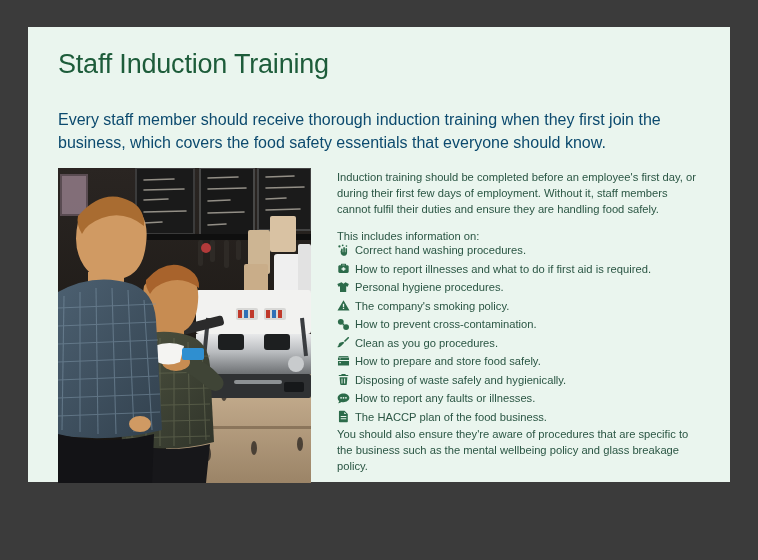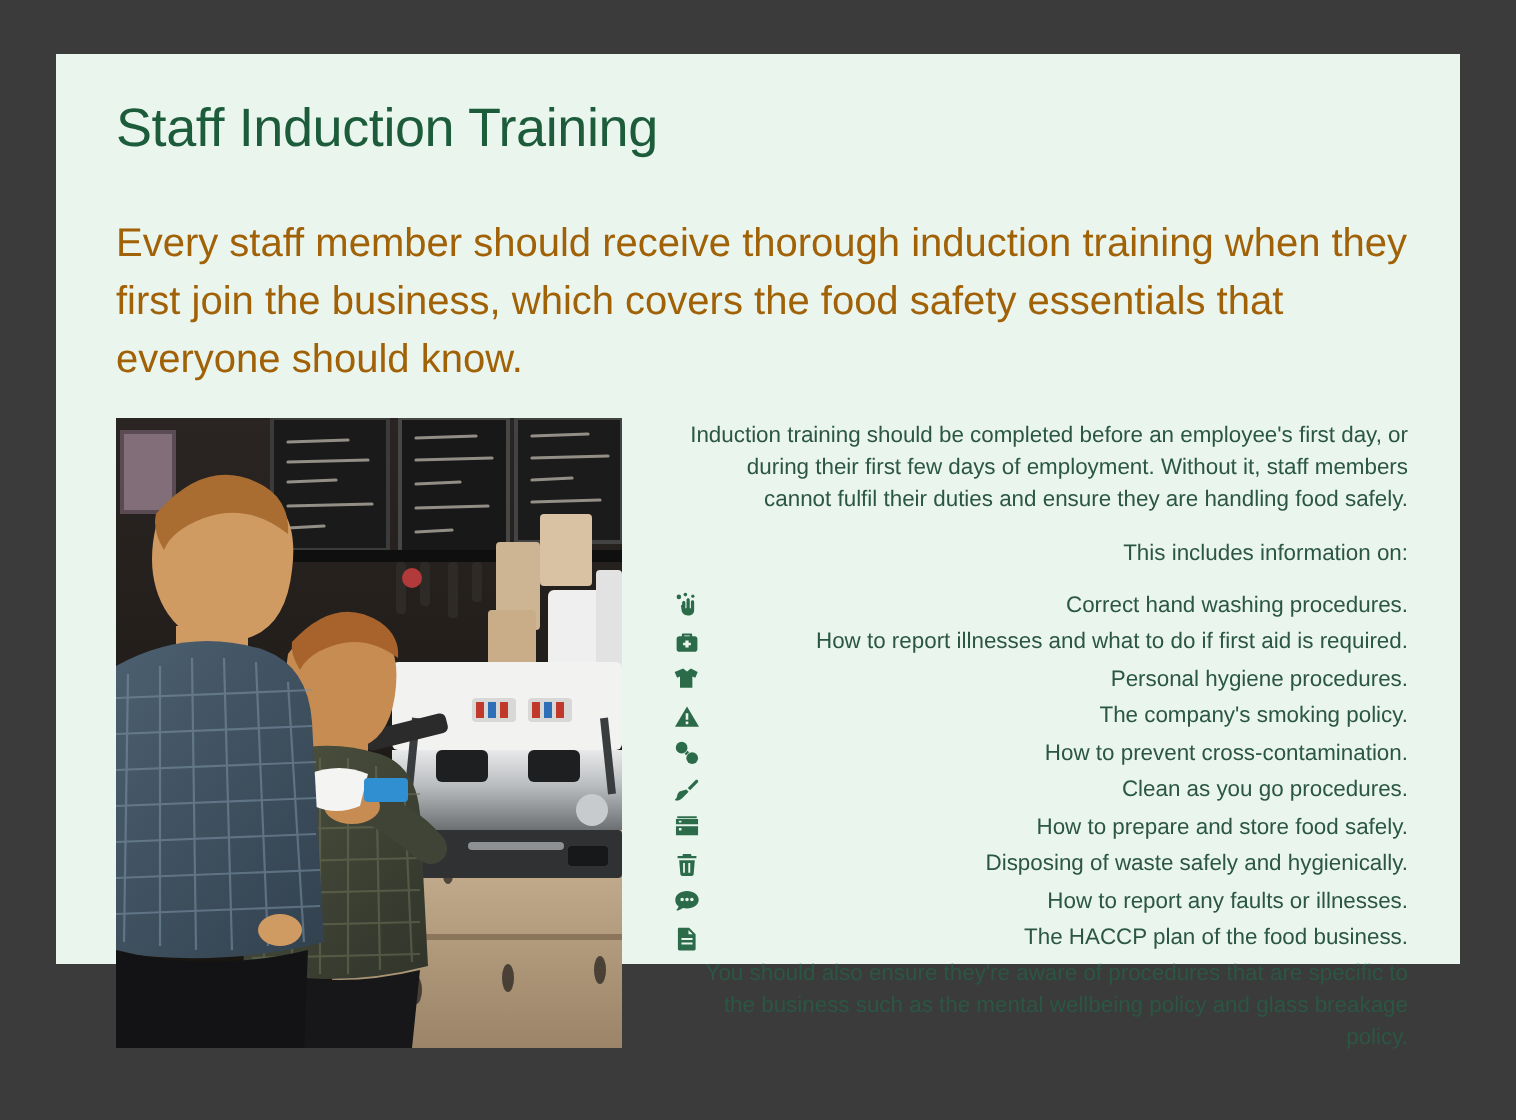--- a/index.html
+++ b/index.html
@@ -21,52 +21,52 @@
   }
   .slide-title {
     color: #1d5c3a;
     font-size: 27px;
     font-weight: 400;
     letter-spacing: -0.2px;
     line-height: 1.15;
     margin-bottom: 6px;
   }
   .slide-subtitle {
-    color: #a16207;
-    font-size: 20px;
+    color: #0c4a6e;
+    font-size: 16px;
     line-height: 1.45;
     font-weight: 400;
     max-width: 660px;
     margin-top: 28px;
   }
 
   .columns { display: flex; margin-top: 14px; }
   .col-left { width: 255px; flex: 0 0 255px; }
-  .col-right { flex: 1; padding-left: 24px; padding-top: 2px; text-align: right; }
+  .col-right { flex: 1; padding-left: 24px; padding-top: 2px; }
 
   
   .photo {
     position: relative;
     width: 253px; height: 315px;
     overflow: hidden;
     background: #1d1a18;
   }
   .photo svg { display: block; width: 253px; height: 315px; }
 
   
   .intro {
     color: #2b5644;
     font-size: 11.2px;
     line-height: 1.42;
   }
   .includes {
     color: #2b5644;
     font-size: 11.2px;
     margin-top: 12px;
-    margin-bottom: 12px;
+    margin-bottom: 0;
   }
   .outro {
     color: #2b5644;
     font-size: 11.2px;
     line-height: 1.42;
   }
 
   ul.icon-list { list-style: none; }
   ul.icon-list li {
     display: flex;

